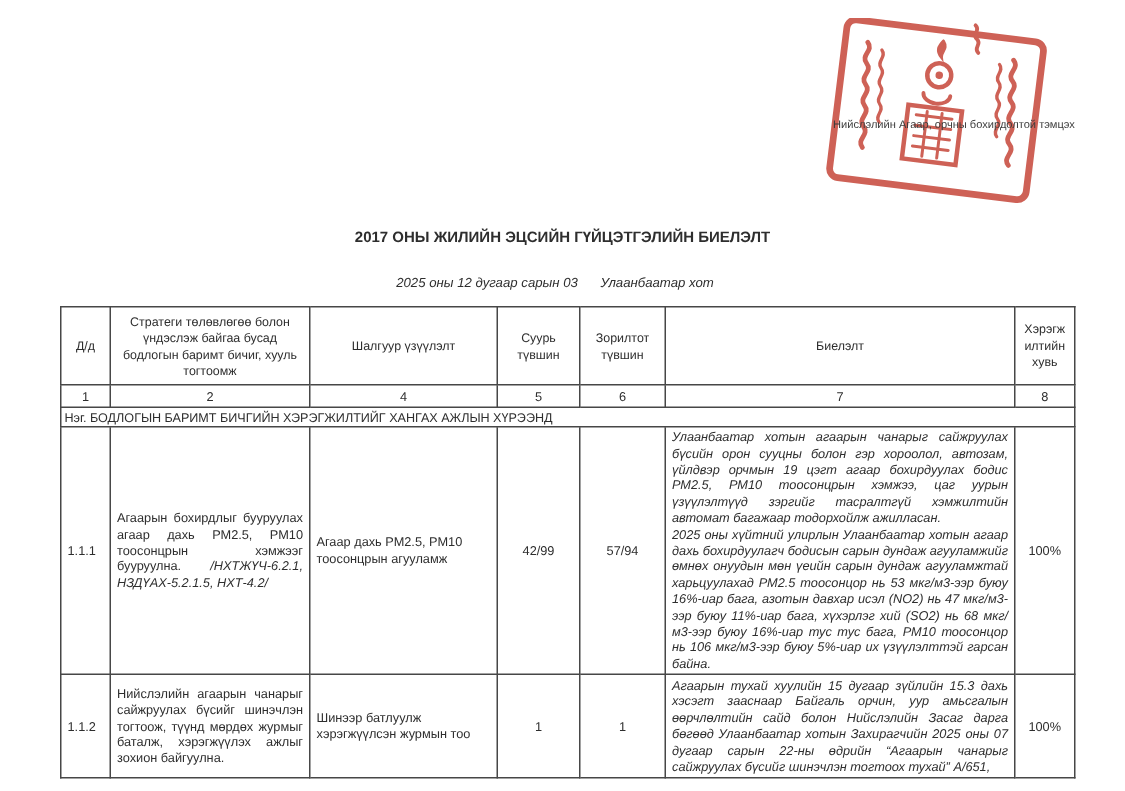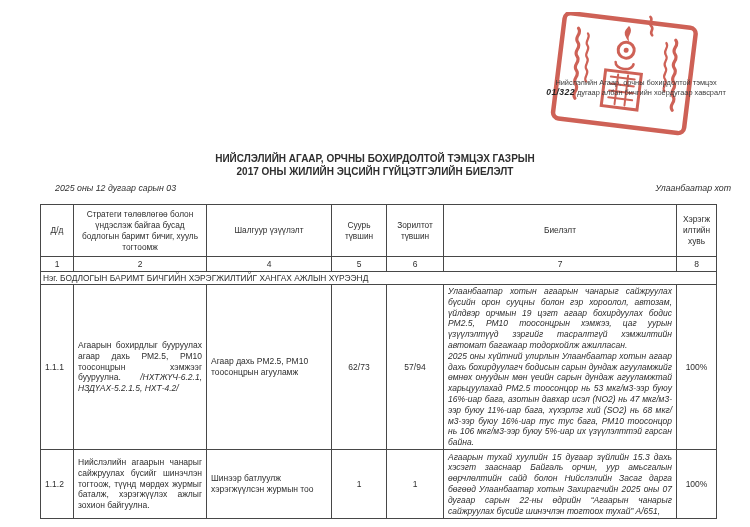--- a/index.html
+++ b/index.html
@@ -20,22 +20,22 @@
     font-size: 7.4px; line-height: 9.6px; color: #3c3c3c; text-align: center;
   }
   .hw { font-style: italic; font-weight: bold; font-size: 8.6px; letter-spacing: .4px; color: #1f1f1f; }
 
   
   .doc-title {
     position: absolute; top: 137px; left: 0; right: 0;
     text-align: center; font-weight: bold; font-size: 10px; line-height: 12.5px;
   }
   .meta-row {
-    position: absolute; top: 167px; left: 55px; width: 676px;
-    display: flex; justify-content: space-between;
+    position: absolute; top: 167px; left: 32px; width: 676px;
+    display: flex; justify-content: center;
     font-style: italic; font-size: 8.8px; gap: 15px;
   }
 
   
   table.perf {
     position: absolute; top: 188px; left: 40px; width: 676px;
     border-collapse: collapse; table-layout: fixed;
     font-size: 8.5px; line-height: 10.8px;
   }
   table.perf th, table.perf td {
@@ -74,25 +74,23 @@
       <circle cx="90" cy="38" r="2.5" fill="#c23a2c" stroke="none"></circle>
       <path d="M81 51 a9 6 0 0 0 18 0" stroke-width="2.6"></path>
       <rect x="72" y="60" width="36" height="36" stroke-width="3"></rect>
       <path d="M78 66 h24 M78 73 h24 M78 80 h24 M78 87 h24" stroke-width="2"></path>
       <path d="M85 63 v30 M95 63 v30" stroke-width="2"></path>
     </g>
   </svg>
 
   <div class="stamp-annotation">
     <div><span>Нийслэлийн Агаар, орчны бохирдолтой тэмцэх</span></div>
-    <div><span class="hw">01/322</span><span> дугаар албан бичгийн хоёрдугаар хавсралт</span></div>
   </div>
 
   <div class="doc-title">
-    <div>НИЙСЛЭЛИЙН АГААР, ОРЧНЫ БОХИРДОЛТОЙ ТЭМЦЭХ ГАЗРЫН</div>
     <div>2017 ОНЫ ЖИЛИЙН ЭЦСИЙН ГҮЙЦЭТГЭЛИЙН БИЕЛЭЛТ</div>
   </div>
 
   <div class="meta-row">
     <span>2025 оны 12 дугаар сарын 03</span>
     <span>Улаанбаатар хот</span>
   </div>
 
   <table class="perf">
     <colgroup>
@@ -126,21 +124,21 @@
     </thead>
     <tbody>
       <tr class="section-row">
         <td colspan="7">Нэг. БОДЛОГЫН БАРИМТ БИЧГИЙН ХЭРЭГЖИЛТИЙГ ХАНГАХ АЖЛЫН ХҮРЭЭНД</td>
       </tr>
 
       <tr class="r1">
         <td class="c-id">1.1.1</td>
         <td class="c-policy"><span>Агаарын бохирдлыг бууруулах агаар дахь РМ2.5, РМ10 тоосонцрын хэмжээг бууруулна.</span> <span class="ref">/НХТЖҮЧ-6.2.1, НЗДҮАХ-5.2.1.5, НХТ-4.2/</span></td>
         <td class="c-ind">Агаар дахь РМ2.5, РМ10 тоосонцрын агууламж</td>
-        <td class="c-num">62/73</td>
+        <td class="c-num">42/99</td>
         <td class="c-num">57/94</td>
         <td class="c-result">
           <div>Улаанбаатар хотын агаарын чанарыг сайжруулах бүсийн орон сууцны болон гэр хороолол, автозам, үйлдвэр орчмын 19 цэгт агаар бохирдуулах бодис РМ2.5, РМ10 тоосонцрын хэмжээ, цаг уурын үзүүлэлтүүд зэргийг тасралтгүй хэмжилтийн автомат багажаар тодорхойлж ажилласан.</div>
           <div>2025 оны хүйтний улирлын Улаанбаатар хотын агаар дахь бохирдуулагч бодисын сарын дундаж агууламжийг өмнөх онуудын мөн үеийн сарын дундаж агууламжтай харьцуулахад РМ2.5 тоосонцор нь 53 мкг/м3-ээр буюу 16%-иар бага, азотын давхар исэл (NO2) нь 47 мкг/м3-ээр буюу 11%-иар бага, хүхэрлэг хий (SO2) нь 68 мкг/м3-ээр буюу 16%-иар тус тус бага, РМ10 тоосонцор нь 106 мкг/м3-ээр буюу 5%-иар их үзүүлэлттэй гарсан байна.</div>
         </td>
         <td class="c-pct">100%</td>
       </tr>
 
       <tr class="r2">
         <td class="c-id">1.1.2</td>

